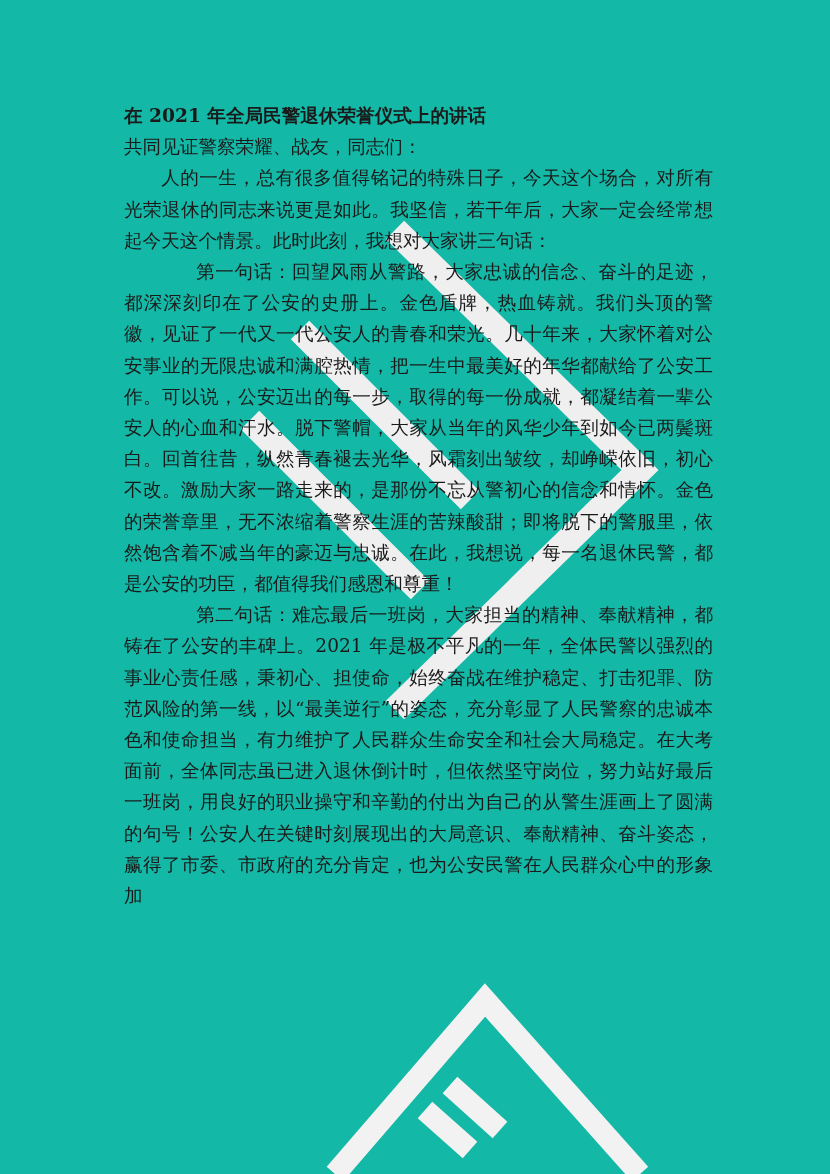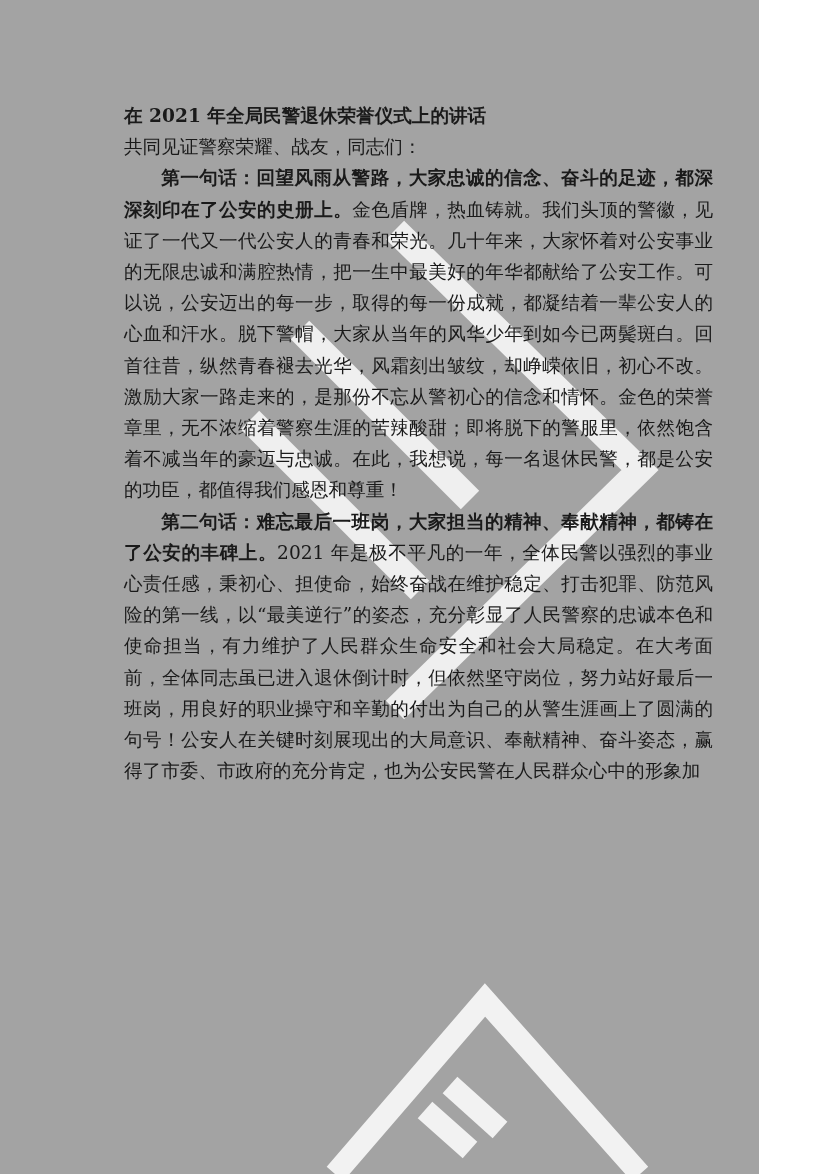--- a/index.html
+++ b/index.html
@@ -1,34 +1,34 @@
 <!DOCTYPE html>
 <html><head>
   <meta charset="utf-8">
   <style>
     html, body { margin: 0; padding: 0; background: #ffffff; }
     body { width: 830px; height: 1174px; position: relative; overflow: hidden; }
     .page {
-      position: absolute; left: 0; top: 0; width: 759px; height: 1174px;
-      background: #a3a3a3;
+      position: absolute; left: 0; top: 0; width: 830px; height: 1174px;
+      background: #14b8a6;
     }
     .watermark {
       position: absolute; left: 0; top: 0; width: 830px; height: 1174px;
       pointer-events: none; z-index: 0;
     }
     .content {
       position: absolute; left: 124px; top: 100px; width: 589px;
       font-family: "DejaVu Serif", "Liberation Serif", serif;
       font-size: 18.6px; line-height: 31.2px; color: #1a1a1a;
       z-index: 1; text-align: justify;
     }
     .content p { margin: 0; }
     .title { font-weight: bold; }
     .indent { text-indent: 2em; }
-    .bold { font-weight: bold; }
+    .bold { font-weight: normal; margin-left: 35px; }
   </style>
 </head>
 <body>
 
 <div class="page">
   <svg class="watermark" viewBox="0 0 830 1174" xmlns="http://www.w3.org/2000/svg">
     <g fill="none" stroke="#efefef" stroke-width="26" stroke-linejoin="miter">
       <polyline points="395,230 640,470 395,710"></polyline>
       <polyline points="300,330 470,500"></polyline>
       <polyline points="250,420 420,590"></polyline>
@@ -36,16 +36,17 @@
     <g fill="none" stroke="#f2f2f2" stroke-width="22">
       <polyline points="335,1174 485,1000 640,1174"></polyline>
       <line x1="425" y1="1110" x2="470" y2="1150"></line>
       <line x1="450" y1="1085" x2="500" y2="1130"></line>
     </g>
   </svg>
 
   <div class="content">
     <p class="title">在 2021 年全局民警退休荣誉仪式上的讲话</p>
     <p>共同见证警察荣耀、战友，同志们：</p>
+    <p class="indent">人的一生，总有很多值得铭记的特殊日子，今天这个场合，对所有光荣退休的同志来说更是如此。我坚信，若干年后，大家一定会经常想起今天这个情景。此时此刻，我想对大家讲三句话：</p>
     <p class="indent"><span class="bold">第一句话：回望风雨从警路，大家忠诚的信念、奋斗的足迹，都深深刻印在了公安的史册上。</span><span>金色盾牌，热血铸就。我们头顶的警徽，见证了一代又一代公安人的青春和荣光。几十年来，大家怀着对公安事业的无限忠诚和满腔热情，把一生中最美好的年华都献给了公安工作。可以说，公安迈出的每一步，取得的每一份成就，都凝结着一辈公安人的心血和汗水。脱下警帽，大家从当年的风华少年到如今已两鬓斑白。回首往昔，纵然青春褪去光华，风霜刻出皱纹，却峥嵘依旧，初心不改。激励大家一路走来的，是那份不忘从警初心的信念和情怀。金色的荣誉章里，无不浓缩着警察生涯的苦辣酸甜；即将脱下的警服里，依然饱含着不减当年的豪迈与忠诚。在此，我想说，每一名退休民警，都是公安的功臣，都值得我们感恩和尊重！</span></p>
     <p class="indent"><span class="bold">第二句话：难忘最后一班岗，大家担当的精神、奉献精神，都铸在了公安的丰碑上。</span><span>2021 年是极不平凡的一年，全体民警以强烈的事业心责任感，秉初心、担使命，始终奋战在维护稳定、打击犯罪、防范风险的第一线，以“最美逆行”的姿态，充分彰显了人民警察的忠诚本色和使命担当，有力维护了人民群众生命安全和社会大局稳定。在大考面前，全体同志虽已进入退休倒计时，但依然坚守岗位，努力站好最后一班岗，用良好的职业操守和辛勤的付出为自己的从警生涯画上了圆满的句号！公安人在关键时刻展现出的大局意识、奉献精神、奋斗姿态，赢得了市委、市政府的充分肯定，也为公安民警在人民群众心中的形象加</span></p>
   </div>
 </div>
 
 </body></html>

